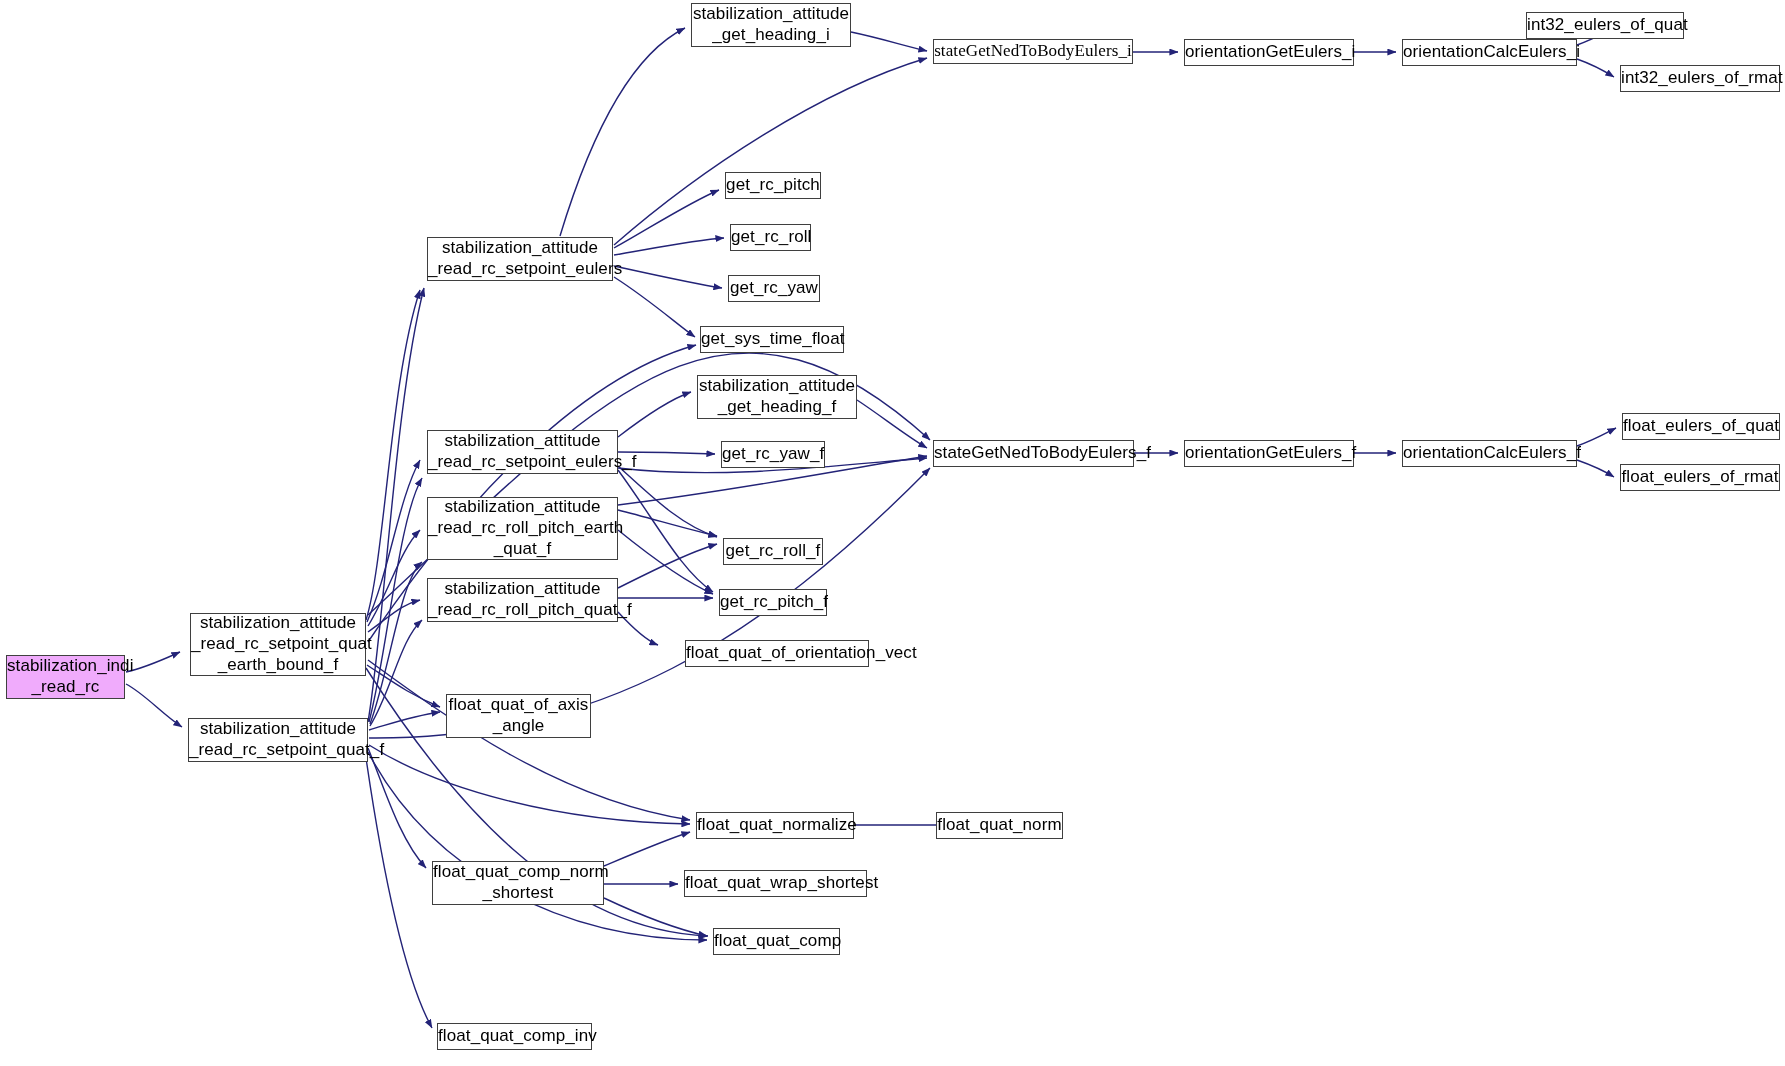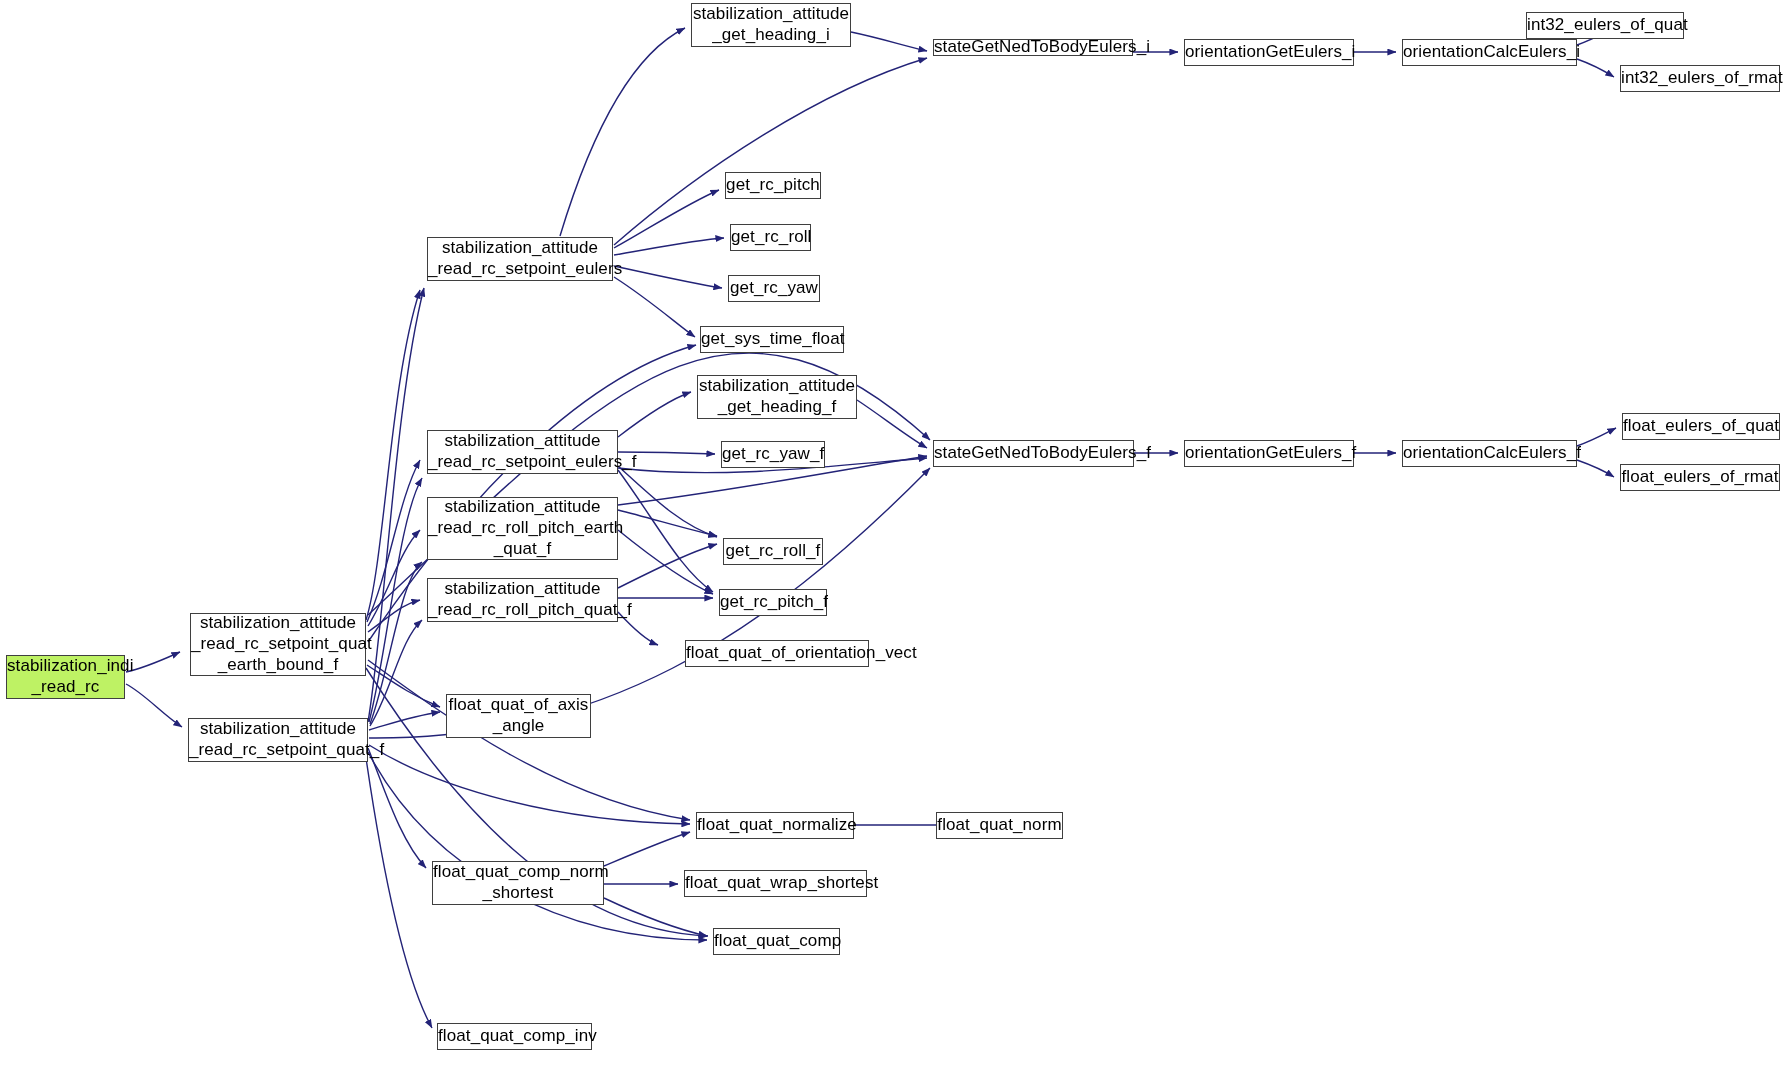--- a/index.html
+++ b/index.html
@@ -32,21 +32,21 @@
     line-height: 1.23;
     text-align: center;
     display: flex;
     align-items: center;
     justify-content: center;
     white-space: pre;
     letter-spacing: 0.1px;
     z-index: 5;
   }
   .node.root {
-    background: #bef264;
+    background: #f0abfc;
     border-color: #404040;
   }
   .node-label {
     display: block;
     width: 100%;
   }
 </style>
 </head>
 <body>
 
@@ -142,21 +142,21 @@
       <div class="node" style="left: 719px; top: 589px; width: 108px; height: 27px;"><span class="node-label">get_rc_pitch_f</span></div>
       <div class="node" style="left: 685px; top: 640px; width: 184px; height: 27px;"><span class="node-label">float_quat_of_orientation_vect</span></div>
       <div class="node" style="left: 446px; top: 694px; width: 145px; height: 44px;"><span class="node-label">float_quat_of_axis
 _angle</span></div>
       <div class="node" style="left: 432px; top: 861px; width: 172px; height: 44px;"><span class="node-label">float_quat_comp_norm
 _shortest</span></div>
       <div class="node" style="left: 437px; top: 1023px; width: 155px; height: 27px;"><span class="node-label">float_quat_comp_inv</span></div>
       <div class="node" style="left: 696px; top: 812px; width: 158px; height: 27px;"><span class="node-label">float_quat_normalize</span></div>
       <div class="node" style="left: 684px; top: 870px; width: 183px; height: 27px;"><span class="node-label">float_quat_wrap_shortest</span></div>
       <div class="node" style="left: 713px; top: 928px; width: 127px; height: 27px;"><span class="node-label">float_quat_comp</span></div>
-      <div class="node" style="left: 933px; top: 39px; width: 200px; height: 17px;"><span class="node-label">stateGetNedToBodyEulers_i</span></div>
+      <div class="node" style="left: 933px; top: 39px; width: 200px; height: 25px; font-family: Liberation Serif, serif;"><span class="node-label">stateGetNedToBodyEulers_i</span></div>
       <div class="node" style="left: 933px; top: 440px; width: 201px; height: 27px; justify-content: flex-end;"><span class="node-label">stateGetNedToBodyEulers_f</span></div>
       <div class="node" style="left: 1184px; top: 39px; width: 170px; height: 27px;"><span class="node-label">orientationGetEulers_i</span></div>
       <div class="node" style="left: 1184px; top: 440px; width: 170px; height: 27px;"><span class="node-label">orientationGetEulers_f</span></div>
       <div class="node" style="left: 1402px; top: 39px; width: 175px; height: 27px;"><span class="node-label">orientationCalcEulers_i</span></div>
       <div class="node" style="left: 1402px; top: 440px; width: 175px; height: 27px;"><span class="node-label">orientationCalcEulers_f</span></div>
       <div class="node" style="left: 1526px; top: 12px; width: 158px; height: 27px;"><span class="node-label">int32_eulers_of_quat</span></div>
       <div class="node" style="left: 1620px; top: 65px; width: 160px; height: 27px;"><span class="node-label">int32_eulers_of_rmat</span></div>
       <div class="node" style="left: 1622px; top: 413px; width: 158px; height: 27px;"><span class="node-label">float_eulers_of_quat</span></div>
       <div class="node" style="left: 1620px; top: 464px; width: 160px; height: 27px;"><span class="node-label">float_eulers_of_rmat</span></div>
       <div class="node" style="left: 936px; top: 812px; width: 127px; height: 27px;"><span class="node-label">float_quat_norm</span></div>

